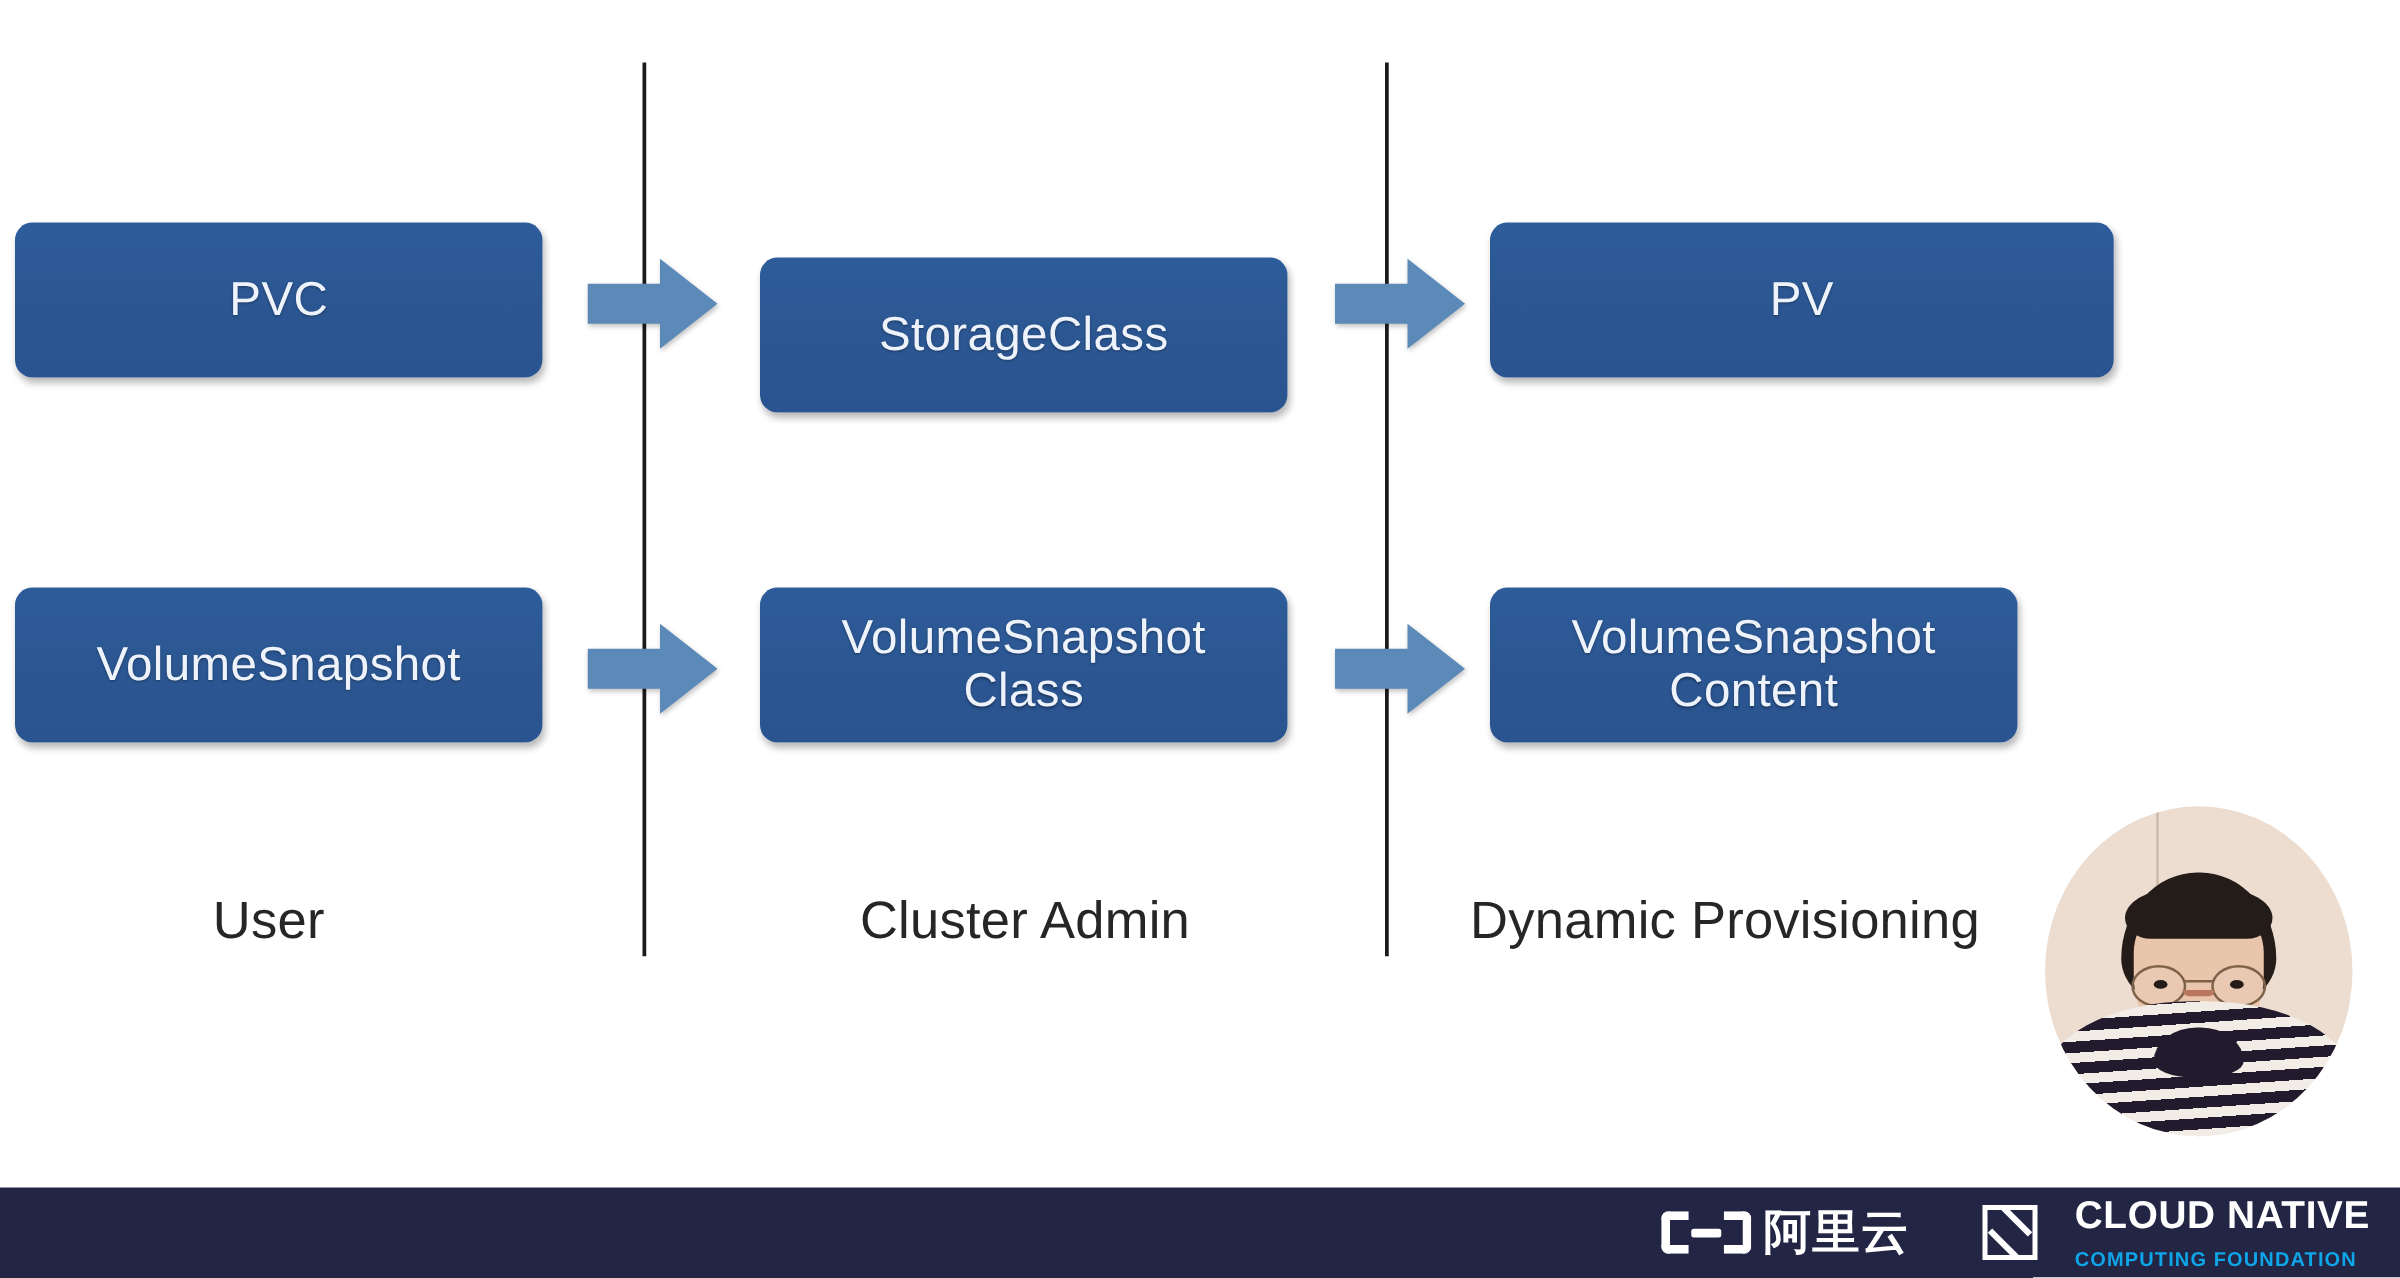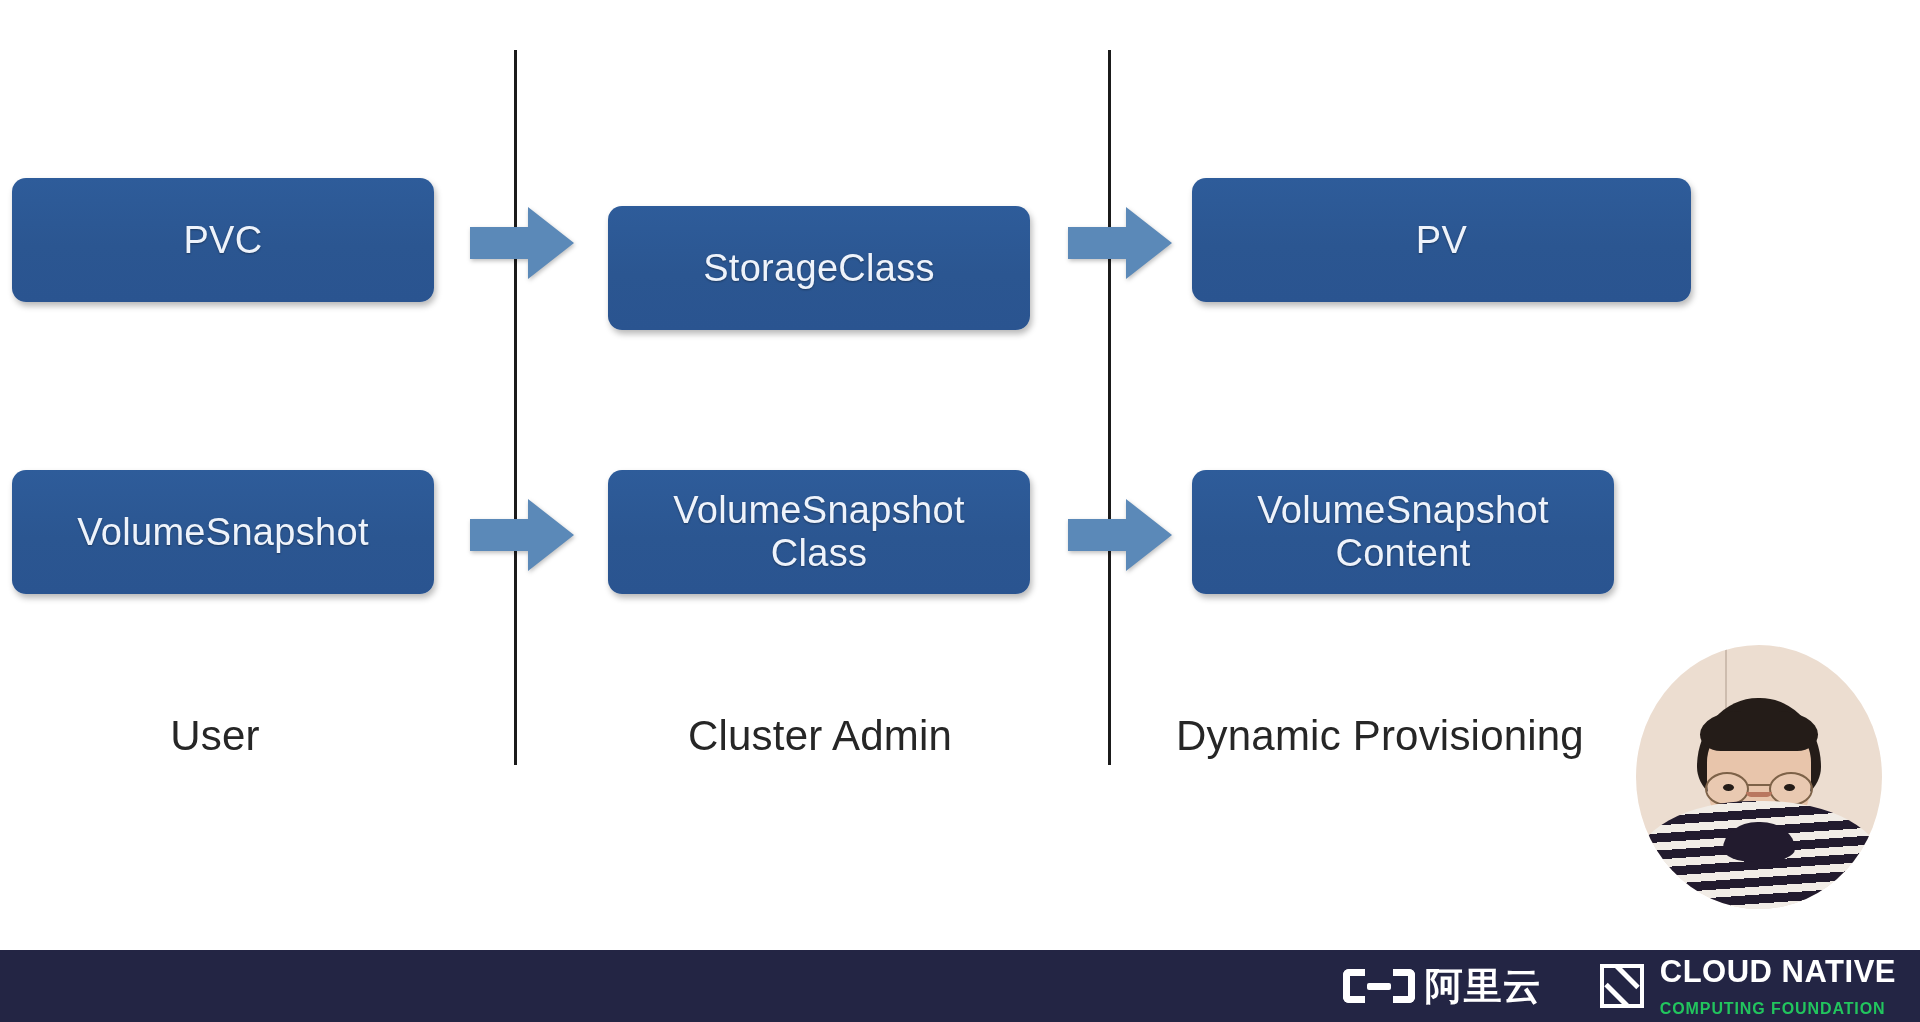--- a/index.html
+++ b/index.html
@@ -273,21 +273,21 @@
     font-size: 38px;
     font-weight: 700;
     letter-spacing: 1px;
     line-height: 1;
   }
 
   
   #logo-cncf {
     display: flex;
     align-items: center;
-    gap: 16px;
+    gap: 30px;
   }
   #logo-cncf .mark {
     width: 44px;
     height: 44px;
     position: relative;
     border: 4px solid #ffffff;
     box-sizing: border-box;
   }
   #logo-cncf .mark::before,
   #logo-cncf .mark::after {
@@ -312,21 +312,21 @@
     flex-direction: column;
     line-height: 1;
   }
   #logo-cncf .words .l1 {
     color: #ffffff;
     font-size: 31px;
     font-weight: 700;
     letter-spacing: 0.5px;
   }
   #logo-cncf .words .l2 {
-    color: #22c55e;
+    color: #0ea5e9;
     font-size: 16px;
     font-weight: 700;
     letter-spacing: 0.9px;
     margin-top: 14px;
   }
 </style>
 </head>
 <body>
 
 <div id="slide">

